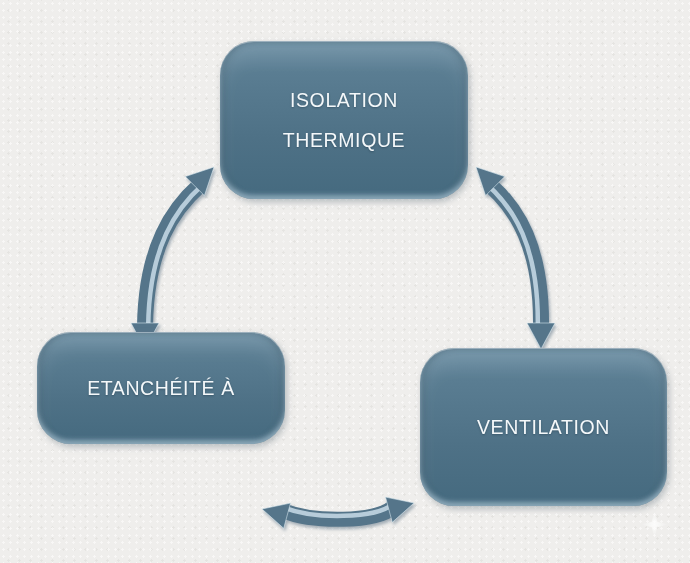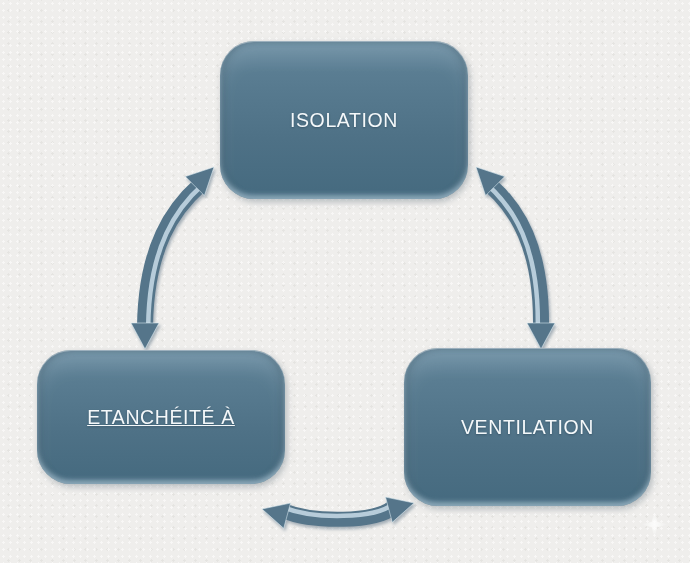--- a/index.html
+++ b/index.html
@@ -28,22 +28,22 @@
       2px 3px 6px rgba(128,139,148,.5);
     display:flex;flex-direction:column;align-items:center;justify-content:center;
     color:#f4f8fa;
     font-size:19.5px;
     letter-spacing:.6px;
     line-height:40px;
     text-align:left;
     text-shadow:0 1px 2px rgba(18,38,52,.35);
   }
   .node-top{left:220px;top:41px;width:248px;height:158px;}
-  .node-left{left:37px;top:350px;width:248px;height:134px;text-decoration:underline;}
-  .node-right{left:404px;top:348px;width:247px;height:158px;}
+  .node-left{left:37px;top:332px;width:248px;height:112px;}
+  .node-right{left:420px;top:348px;width:247px;height:158px;}
   .sparkle{
     position:absolute;left:641px;top:511px;width:27px;height:27px;
     background:radial-gradient(circle, rgba(255,255,255,.95) 0%, rgba(255,255,255,0) 72%);
     clip-path:polygon(50% 0%,60% 40%,100% 50%,60% 60%,50% 100%,40% 60%,0% 50%,40% 40%);
     filter:blur(.7px);
     opacity:.85;
   }
 </style>
 </head>
 <body>
@@ -74,20 +74,21 @@
     <g filter="url(#ds)">
       <path d="M 284 511 C 314 523, 376 522, 392 508" fill="none" stroke="#54758a" stroke-width="15" stroke-linecap="butt"></path>
       <path d="M 284 511 C 314 523, 376 522, 392 508" fill="none" stroke="rgba(208,226,237,0.8)" stroke-width="4.5" transform="translate(0,-3.4)"></path>
       <polygon points="262,509 283.7,528.3 290.5,503.1" fill="#54758a" stroke="rgba(222,236,244,.55)" stroke-width="1"></polygon>
       <polygon points="414,503 392.3,522.3 385.5,497.1" fill="#54758a" stroke="rgba(222,236,244,.55)" stroke-width="1"></polygon>
     </g>
   </svg>
 
   <div class="node node-top">
     <span>ISOLATION</span>
+    <span>THERMIQUE</span>
   </div>
 
   <div class="node node-left">
     <span>ETANCHÉITÉ À</span>
   </div>
 
   <div class="node node-right">
     <span>VENTILATION</span>
   </div>
 

